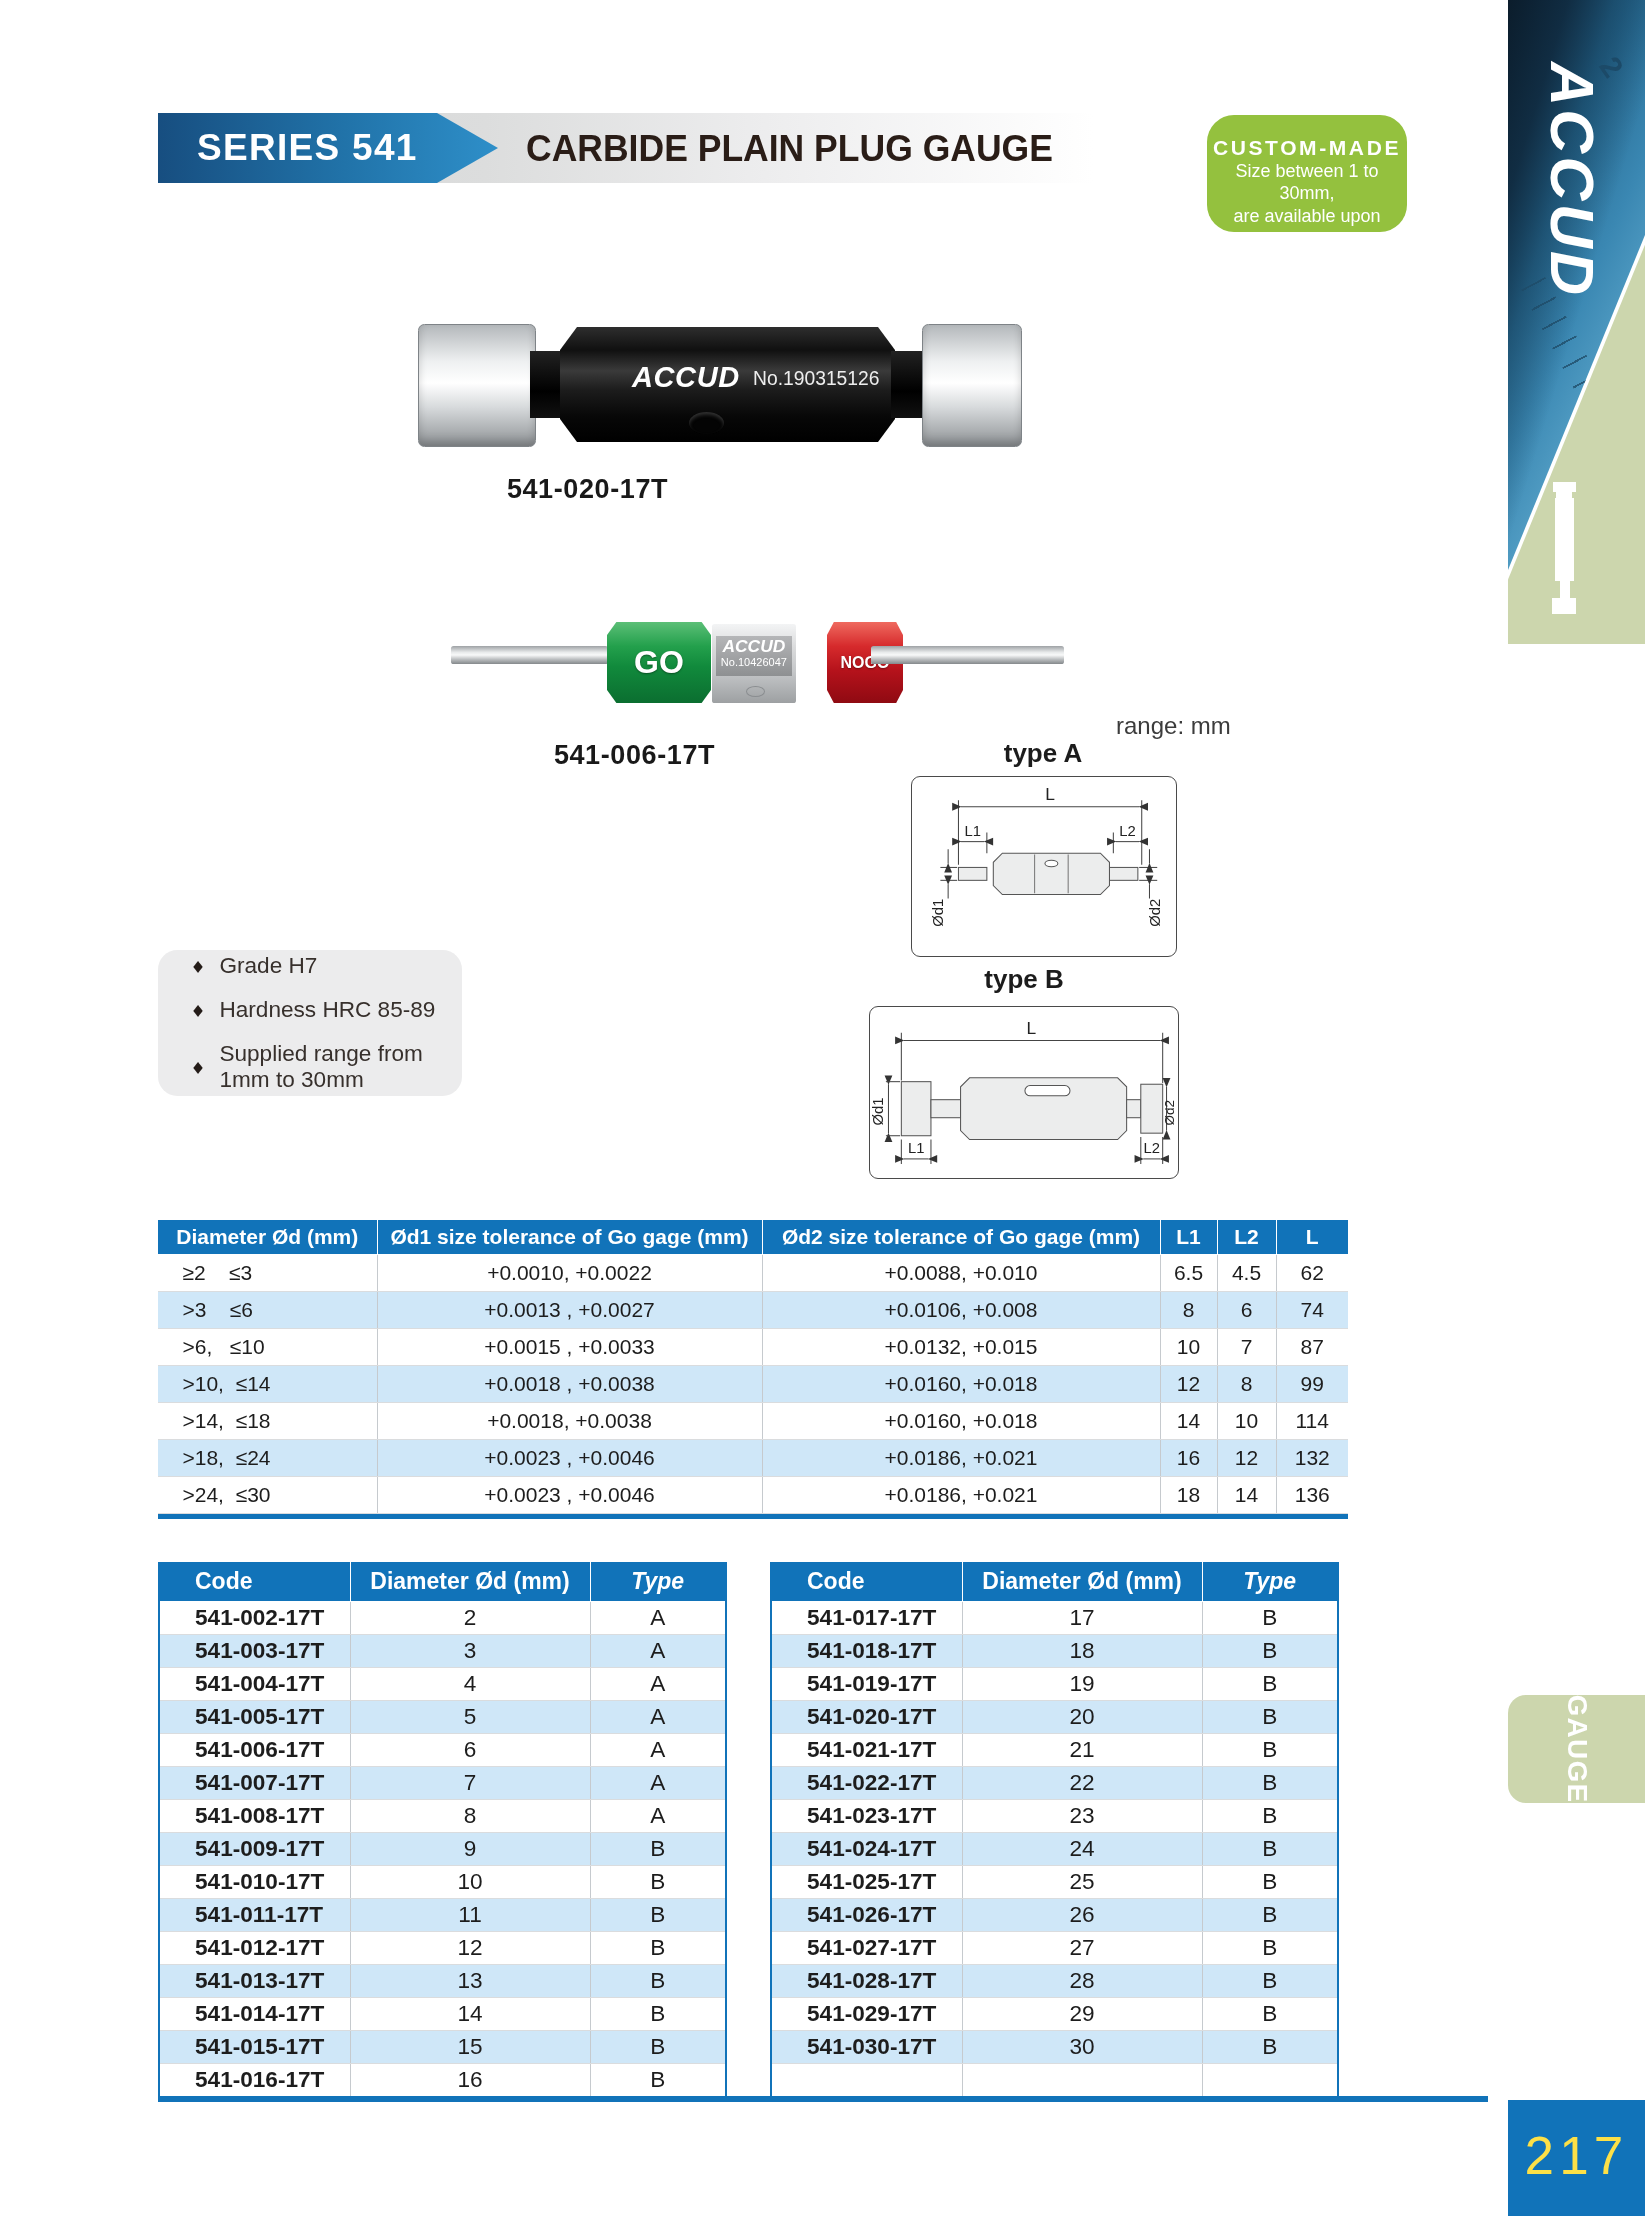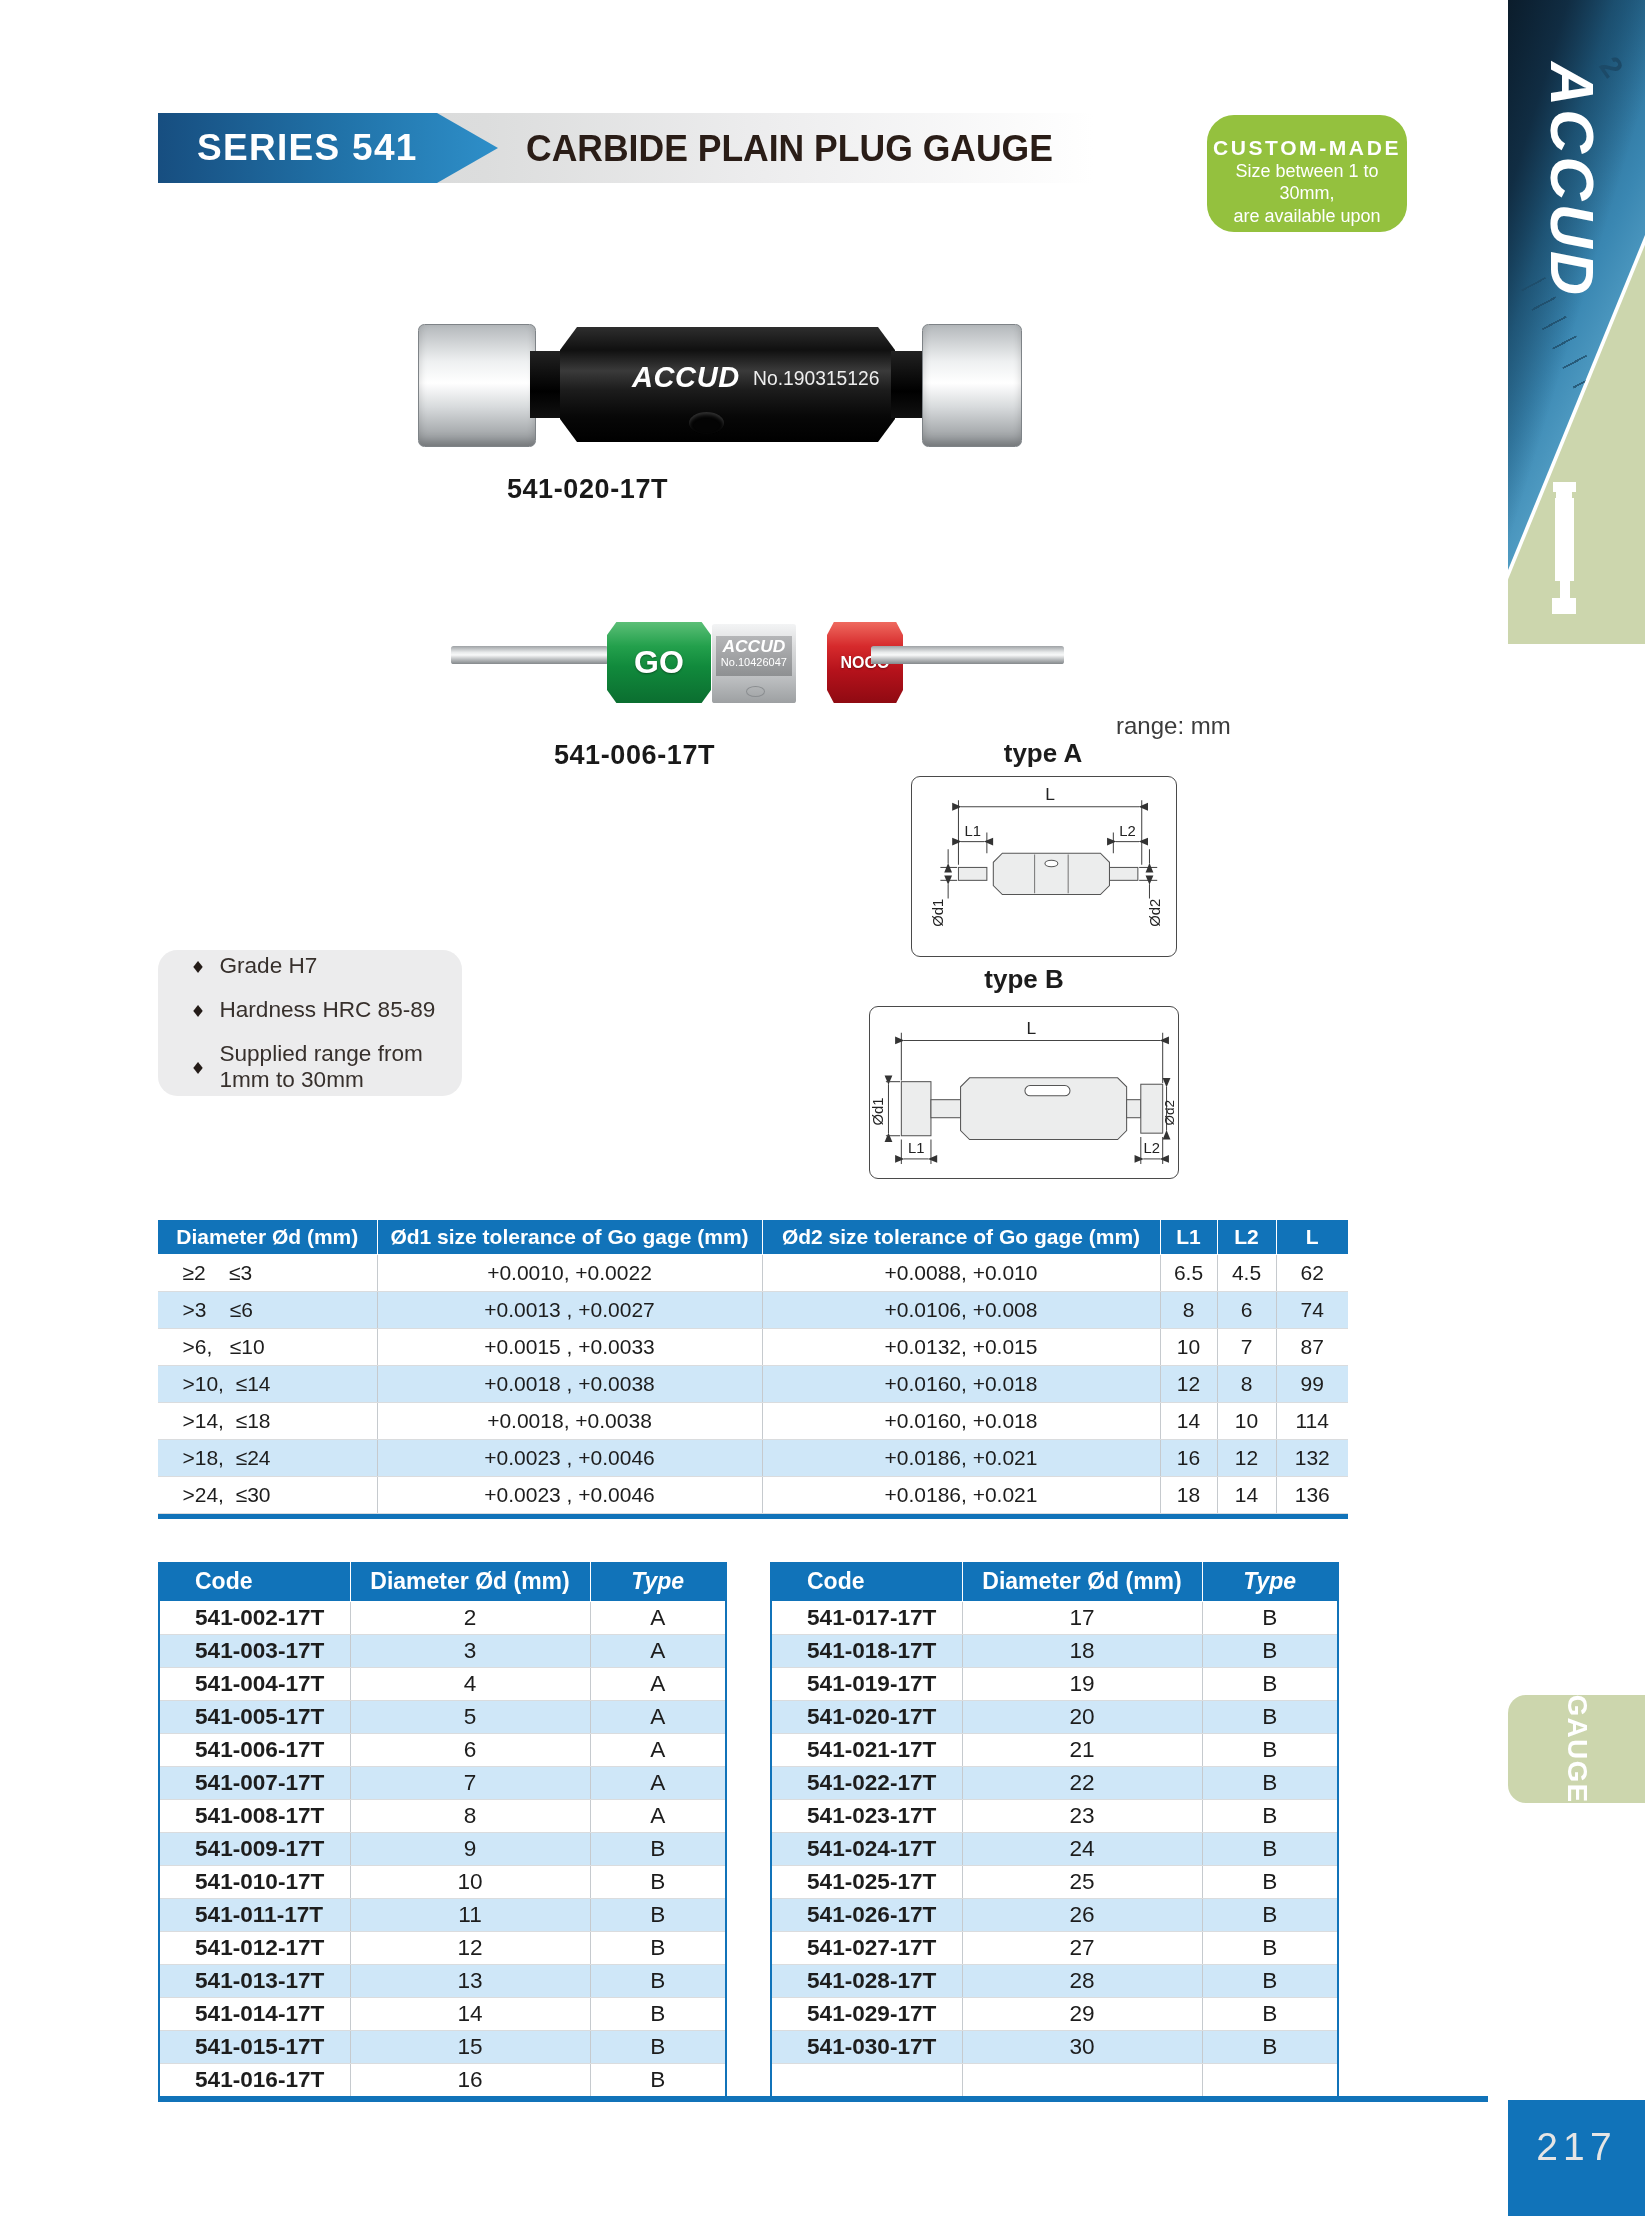--- a/index.html
+++ b/index.html
@@ -131,21 +131,21 @@
   .code td:last-child{border-right:none;}
   .code tbody tr:nth-child(even) td{background:#cfe7f8;}
   .code td.c-code{font-weight:bold;text-align:left;padding-left:35px;}
 
   
   .footer-line{position:absolute;left:158px;top:2096px;width:1330px;height:5.8px;background:#1173b9;}
   .gauge-tab{position:absolute;left:1508px;top:1695px;width:137px;height:108px;background:#ccd6ad;
     border-radius:18px 0 0 18px;display:flex;align-items:center;justify-content:center;}
   .gauge-tab span{transform:rotate(90deg);color:#fff;font-size:28px;font-weight:bold;letter-spacing:1.3px;}
   .page-num{position:absolute;left:1508px;top:2100px;width:137px;height:117px;background:#1173b9;
-    color:#e5e5e5;font-size:39px;letter-spacing:5.2px;text-align:center;padding-top:24.5px;box-sizing:border-box;}
+    color:#fde047;font-size:53px;letter-spacing:5.2px;text-align:center;padding-top:24.5px;box-sizing:border-box;}
 </style>
 </head>
 <body>
 
 <div class="page">
 
   <div class="band-gray"></div>
   <div class="band-arrow">
     <span>SERIES 541</span>
   </div>

